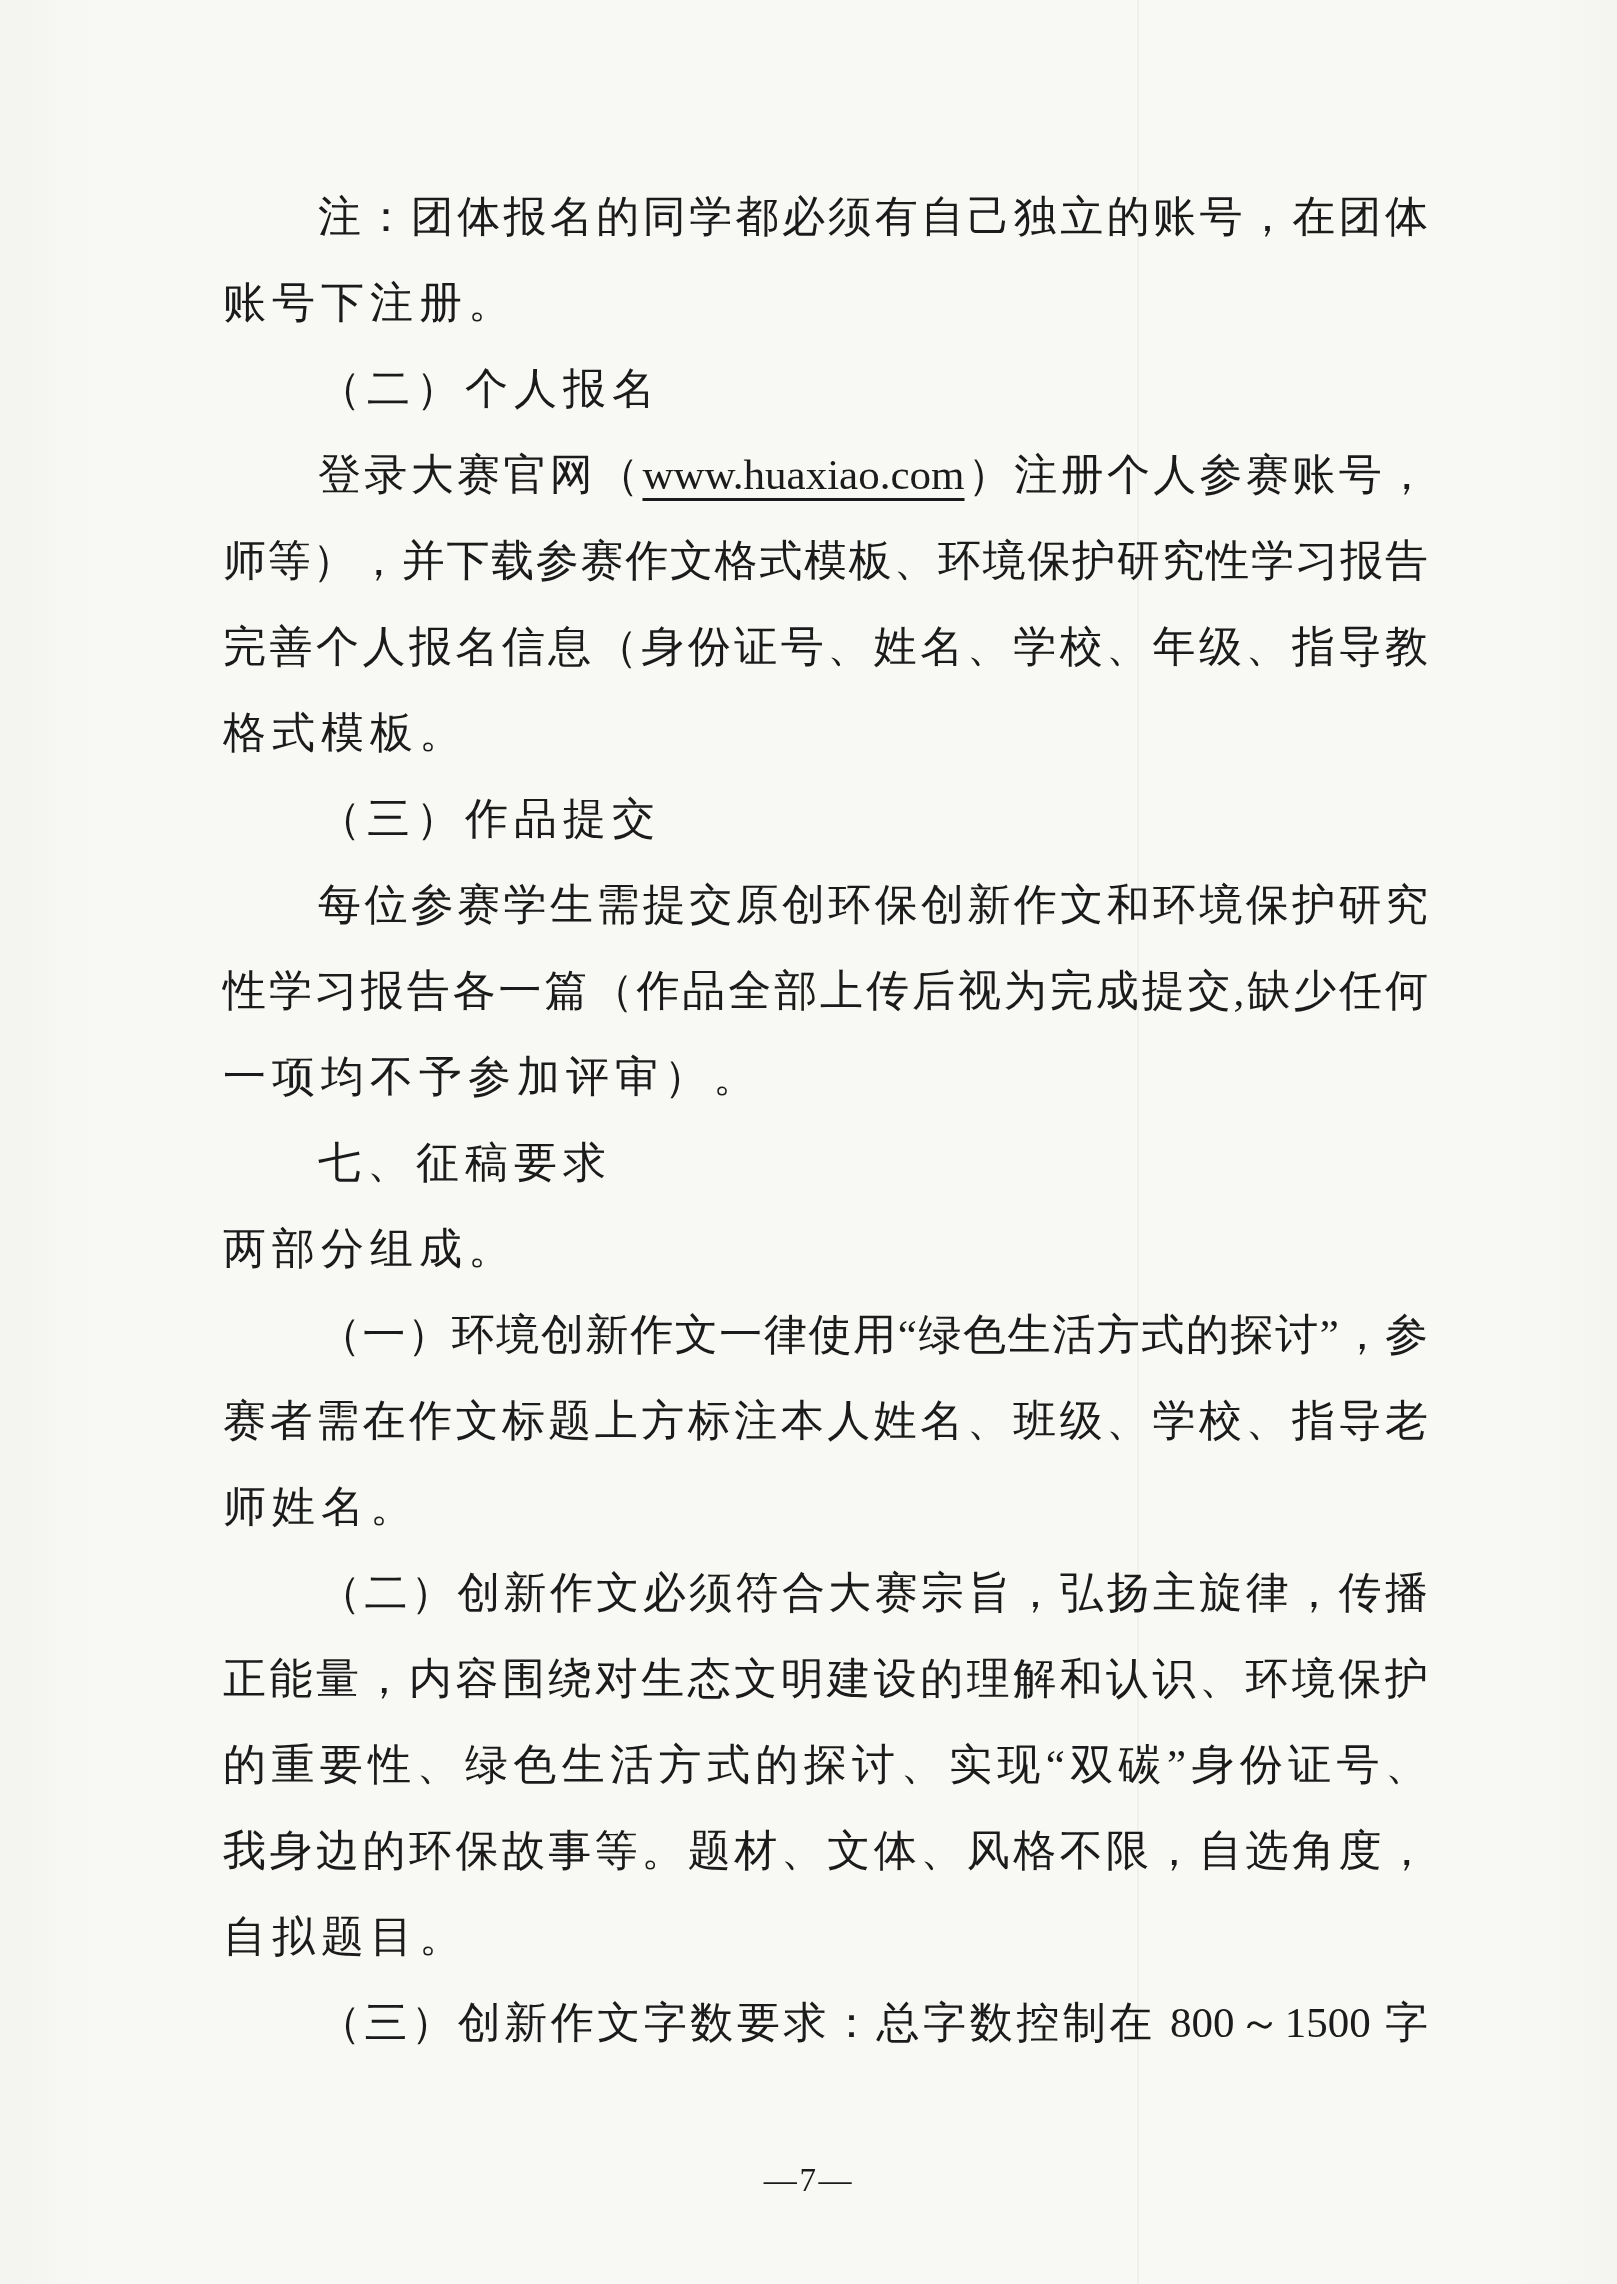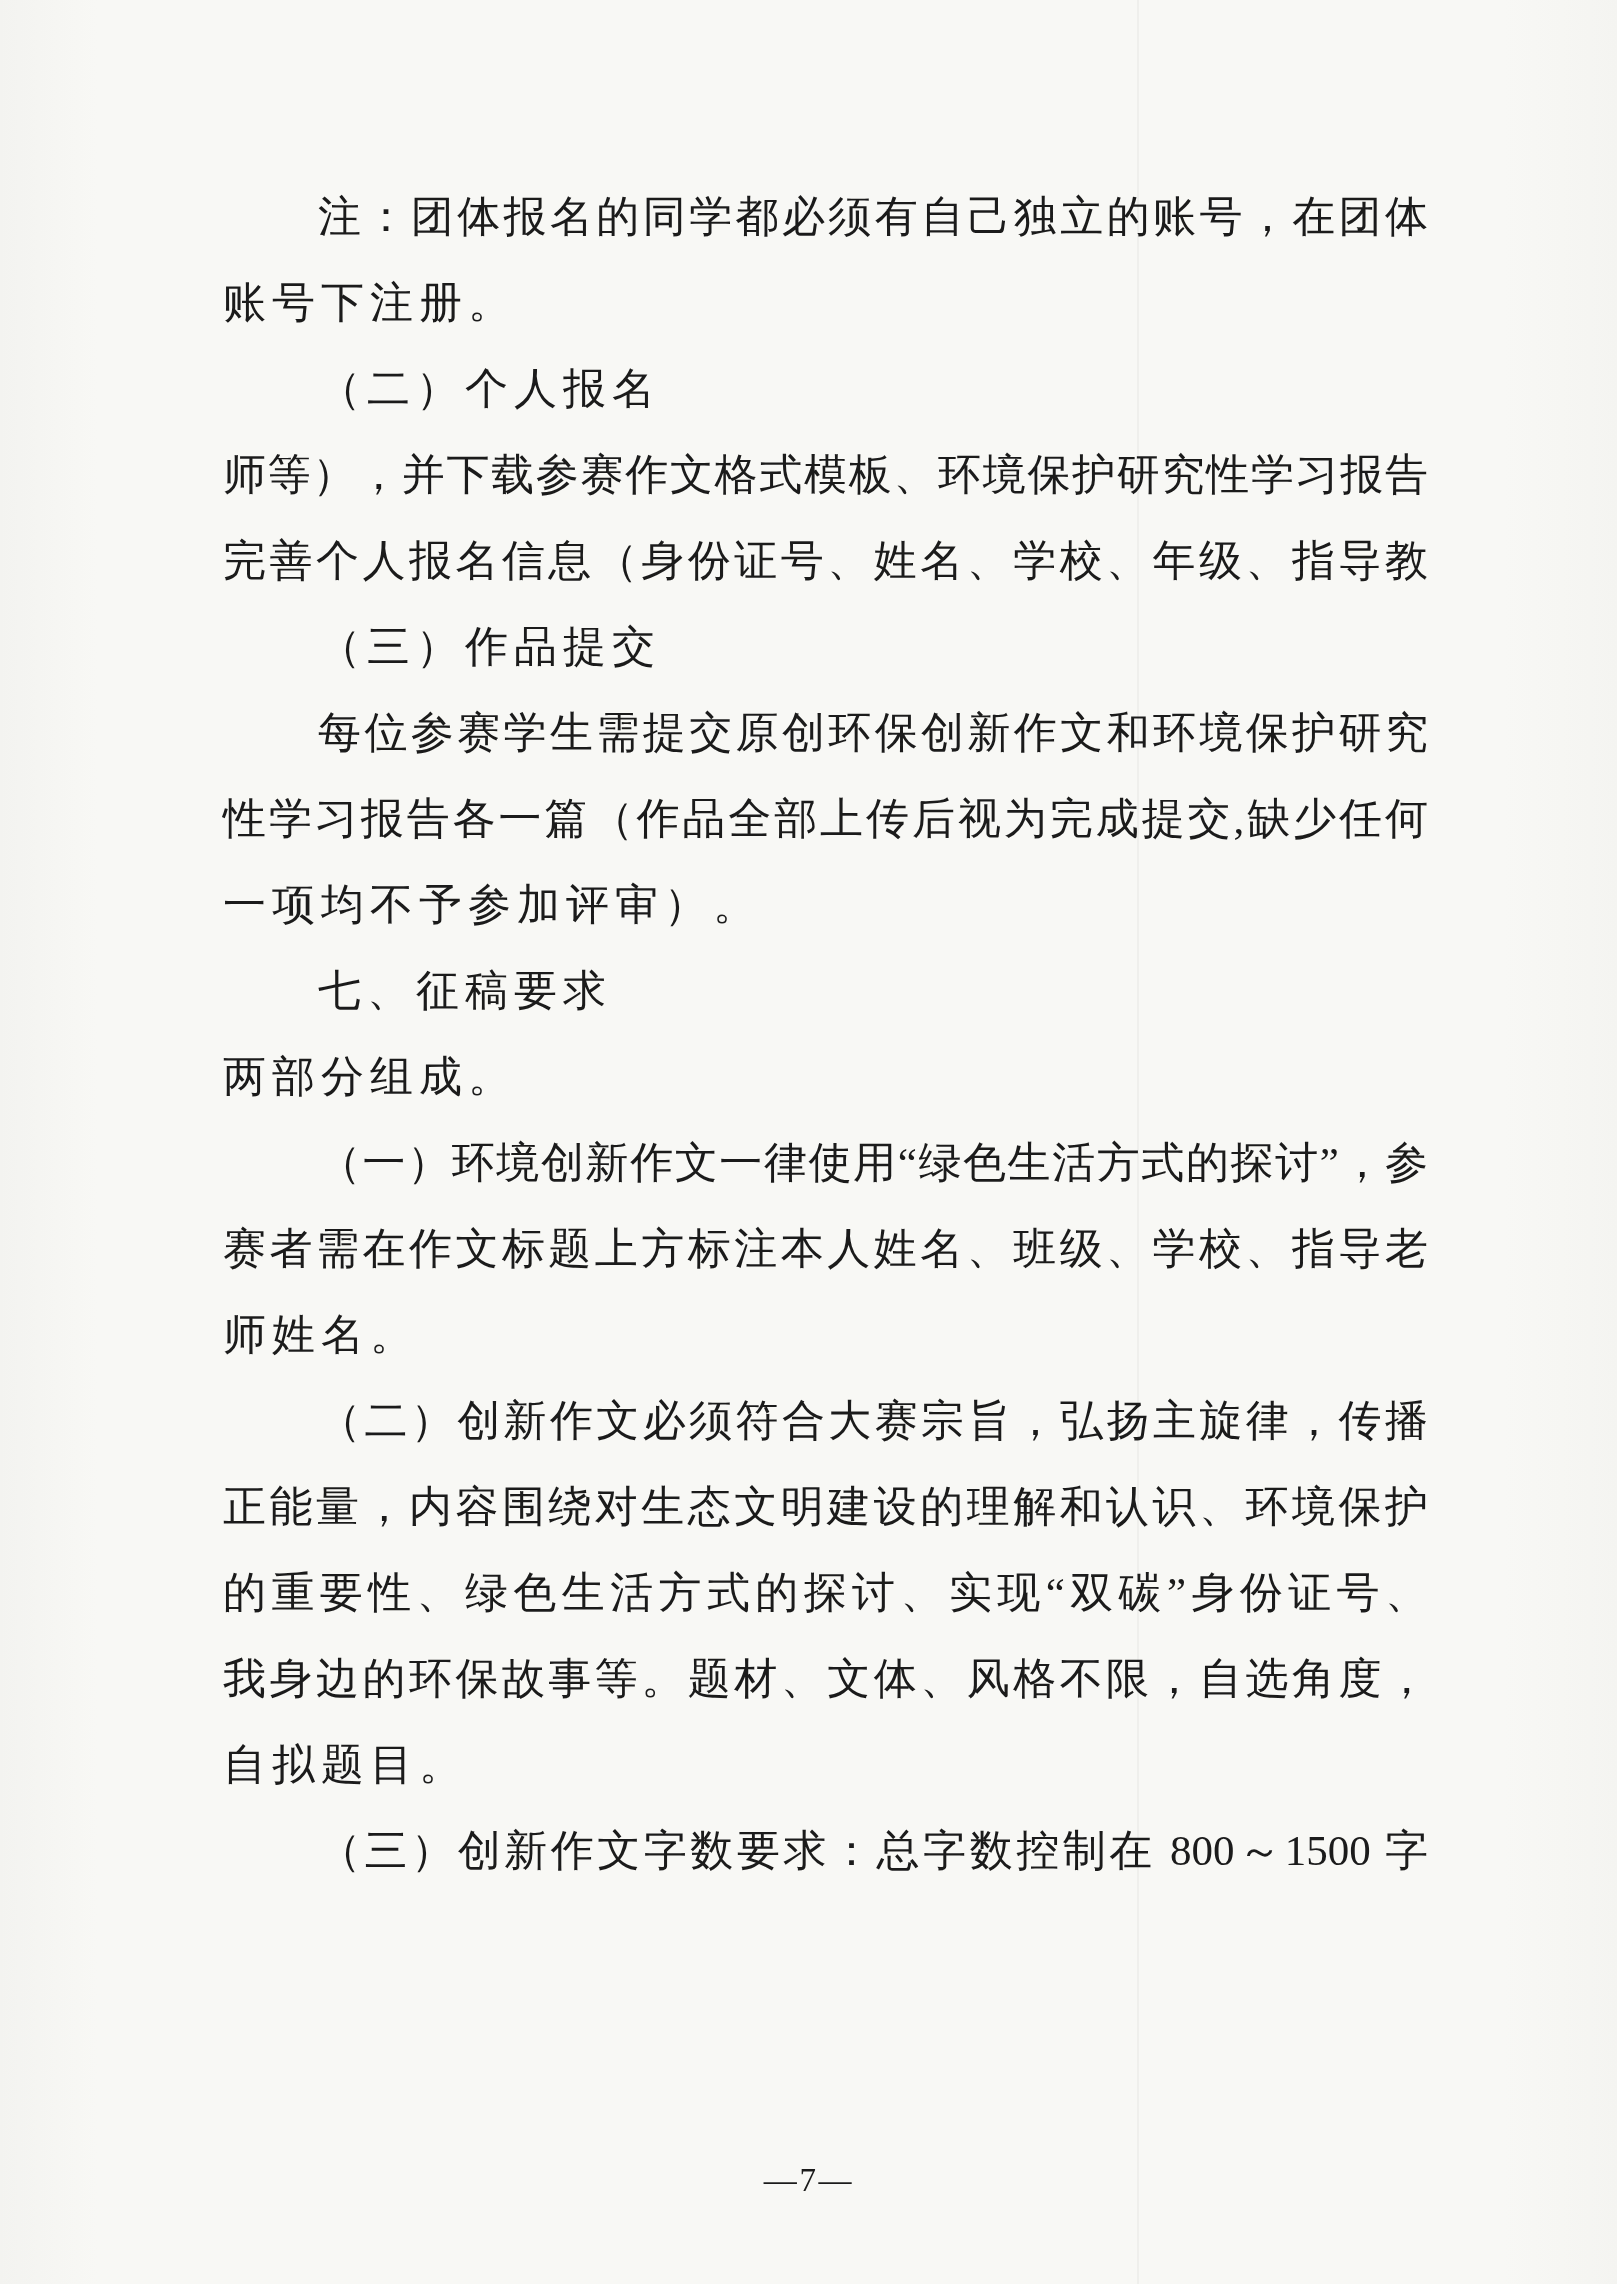--- a/index.html
+++ b/index.html
@@ -68,22 +68,24 @@
 </head>
 <body>
 
 <div class="page">
   <div class="scan-streak"></div>
 
   <div class="body-text">
     <div class="line indent fill">注：团体报名的同学都必须有自己独立的账号，在团体</div>
     <div class="line">账号下注册。</div>
     <div class="line indent">（二）个人报名</div>
+    <div class="line indent fill"><span>登录大赛官网（</span><span class="url">www.huaxiao.com</span><span>）注册个人参赛账号，</span></div>
     <div class="line fill">师等），并下载参赛作文格式模板、环境保护研究性学习报告</div>
     <div class="line fill">完善个人报名信息（身份证号、姓名、学校、年级、指导教</div>
+    <div class="line">格式模板。</div>
     <div class="line indent">（三）作品提交</div>
     <div class="line indent fill">每位参赛学生需提交原创环保创新作文和环境保护研究</div>
     <div class="line fill">性学习报告各一篇（作品全部上传后视为完成提交,缺少任何</div>
     <div class="line">一项均不予参加评审）。</div>
     <div class="line indent">七、征稿要求</div>
     <div class="line">两部分组成。</div>
     <div class="line indent fill">（一）环境创新作文一律使用“绿色生活方式的探讨”，参</div>
     <div class="line fill">赛者需在作文标题上方标注本人姓名、班级、学校、指导老</div>
     <div class="line">师姓名。</div>
     <div class="line indent fill">（二）创新作文必须符合大赛宗旨，弘扬主旋律，传播</div>

